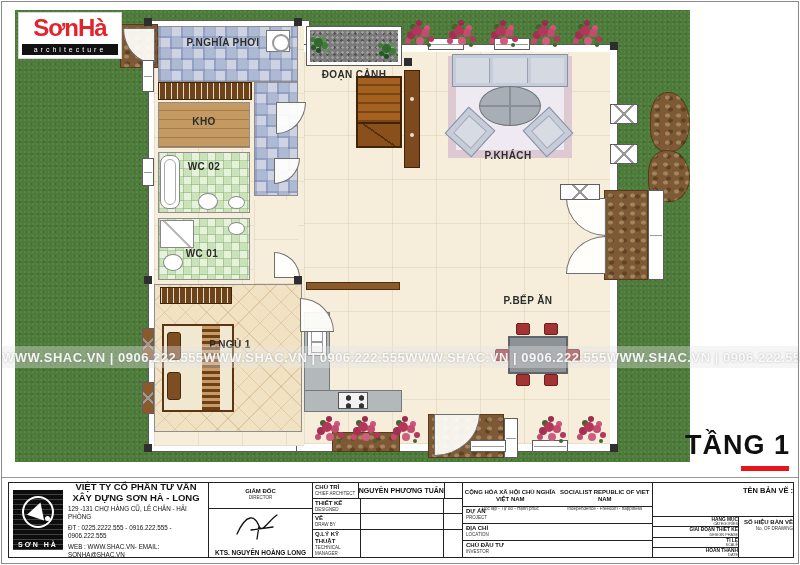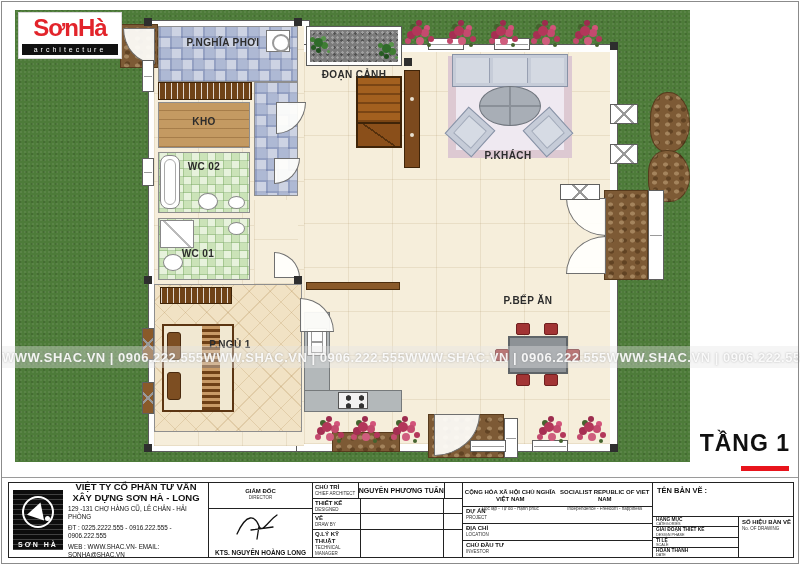--- a/index.html
+++ b/index.html
@@ -122,21 +122,21 @@
   .brand .bar{position:absolute;left:3px;right:3px;bottom:3px;height:11px;background:#111;color:#fff;
          font-size:7px;letter-spacing:3px;line-height:11px;}
 
   
   .wm{left:2px;top:346px;width:796px;height:22px;background:rgba(230,230,230,.38);z-index:40;
       display:flex;align-items:center;justify-content:space-evenly;}
   .wm span{font-weight:bold;font-size:13px;color:rgba(255,255,255,.9);letter-spacing:.5px;white-space:nowrap;
       text-shadow:0 0 2px rgba(110,110,110,.5);}
 
   
-  .floor{left:620px;top:430px;width:170px;text-align:right;font-weight:bold;font-size:23px;color:#101010;letter-spacing:1px;}
+  .floor{left:620px;top:430px;width:170px;text-align:right;font-weight:bold;font-size:27px;color:#101010;letter-spacing:1px;}
   .floor-bar{left:741px;top:466px;width:48px;height:5px;background:#e8141c;}
 
   
   .sep-line{left:2px;top:477px;width:796px;height:1px;background:#9a9a9a;}
   .tb{left:8px;top:482px;width:786px;height:76px;border:1.5px solid #222;box-sizing:border-box;
       display:flex;background:#fff;font-size:6px;color:#111;}
   .tb *{box-sizing:border-box;}
   .tb .c{border-right:1px solid #222;display:flex;flex-direction:column;}
   .tb .c:last-child{border-right:none;}
   .c1{width:200px;flex-direction:row !important;align-items:center;padding:4px;gap:5px;}
@@ -163,21 +163,21 @@
   .c3 .row:last-child{border-bottom:none;}
   .c3 .lab{width:48px;border-right:1px solid #222;padding:1px 0 0 2px;}
   .c3 .val{flex:1;border-right:1px solid #222;display:flex;align-items:center;justify-content:center;
            font-size:7px;font-weight:bold;white-space:nowrap;}
   .c3 .ext{width:18px;}
   .c4{width:190px;}
   .c4 .head{height:24px;border-bottom:1px solid #222;display:flex;}
   .c4 .head div{flex:1;text-align:center;padding-top:3px;}
   .c4 .row{flex:1;border-bottom:1px solid #222;padding:1px 0 0 3px;}
   .c4 .row:last-child{border-bottom:none;}
-  .c5{flex:1;}
+  .c5{flex:1;text-align:right;}
   .c5 .tt{height:38px;border-bottom:1px solid #222;padding:3px 0 0 4px;font-size:7.5px;font-weight:bold;}
   .c5 .bt{flex:1;display:flex;}
   .c5 .rows{flex:1;display:flex;flex-direction:column;border-right:1px solid #222;}
   .c5 .rows .r{flex:1;border-bottom:1px solid #222;padding-left:3px;}
   .c5 .rows .r:last-child{border-bottom:none;}
   .c5 .rows .vi{font-size:4.8px;line-height:5.2px;}
   .c5 .rows .en{font-size:3.8px;line-height:4px;}
   .c5 .num{width:54px;padding:2px 0 0 3px;}
 </style>
 </head>
@@ -301,21 +301,21 @@
   <div class="flower" style="left:322px;top:422px;"></div>
   <div class="flower" style="left:358px;top:422px;"></div>
   <div class="flower" style="left:398px;top:422px;"></div>
   <div class="flower" style="left:544px;top:422px;"></div>
   <div class="flower" style="left:584px;top:422px;"></div>
 
   <div class="lbl" style="left:168px;top:37px;width:110px;">P.NGHĨA PHƠI</div>
   <div class="lbl" style="left:306px;top:69px;width:96px;">ĐOẠN CẢNH</div>
   <div class="lbl" style="left:158px;top:116px;width:92px;">KHO</div>
   <div class="lbl" style="left:158px;top:161px;width:92px;">WC 02</div>
-  <div class="lbl" style="left:158px;top:248px;width:80px;">WC 01</div>
+  <div class="lbl" style="left:158px;top:248px;width:88px;">WC 01</div>
   <div class="lbl" style="left:160px;top:310px;width:140px;margin-top:29px;">P.NGỦ 1</div>
   <div class="lbl" style="left:438px;top:150px;width:140px;">P.KHÁCH</div>
   <div class="lbl" style="left:458px;top:295px;width:140px;">P.BẾP ĂN</div>
 
   <div class="abs brand">
     <div class="nm">SơnHà</div>
     <div class="bar">architecture</div>
   </div>
 
   <div class="abs wm">

